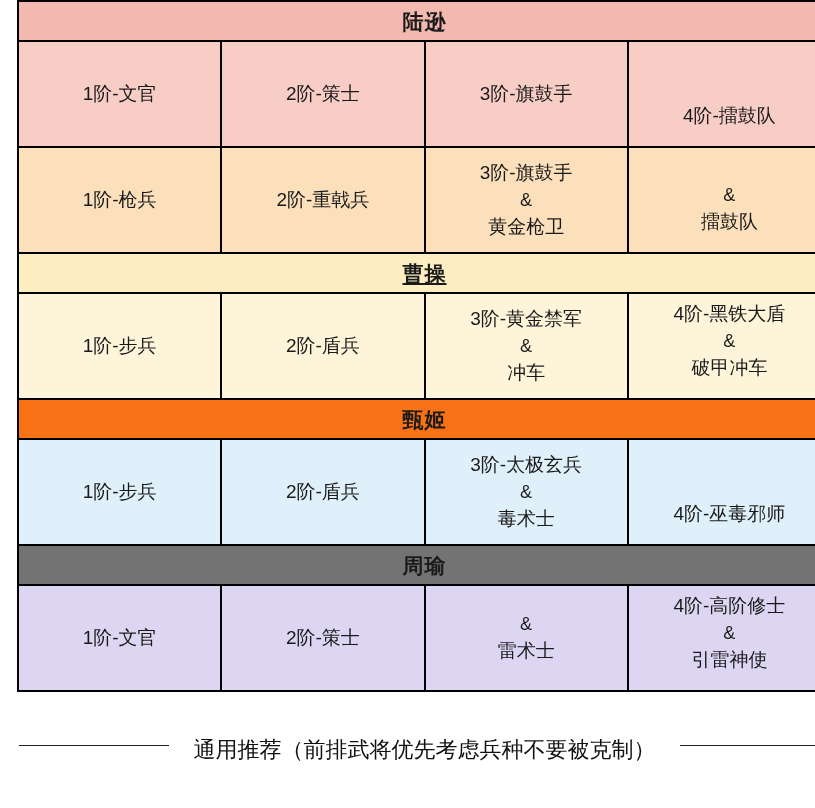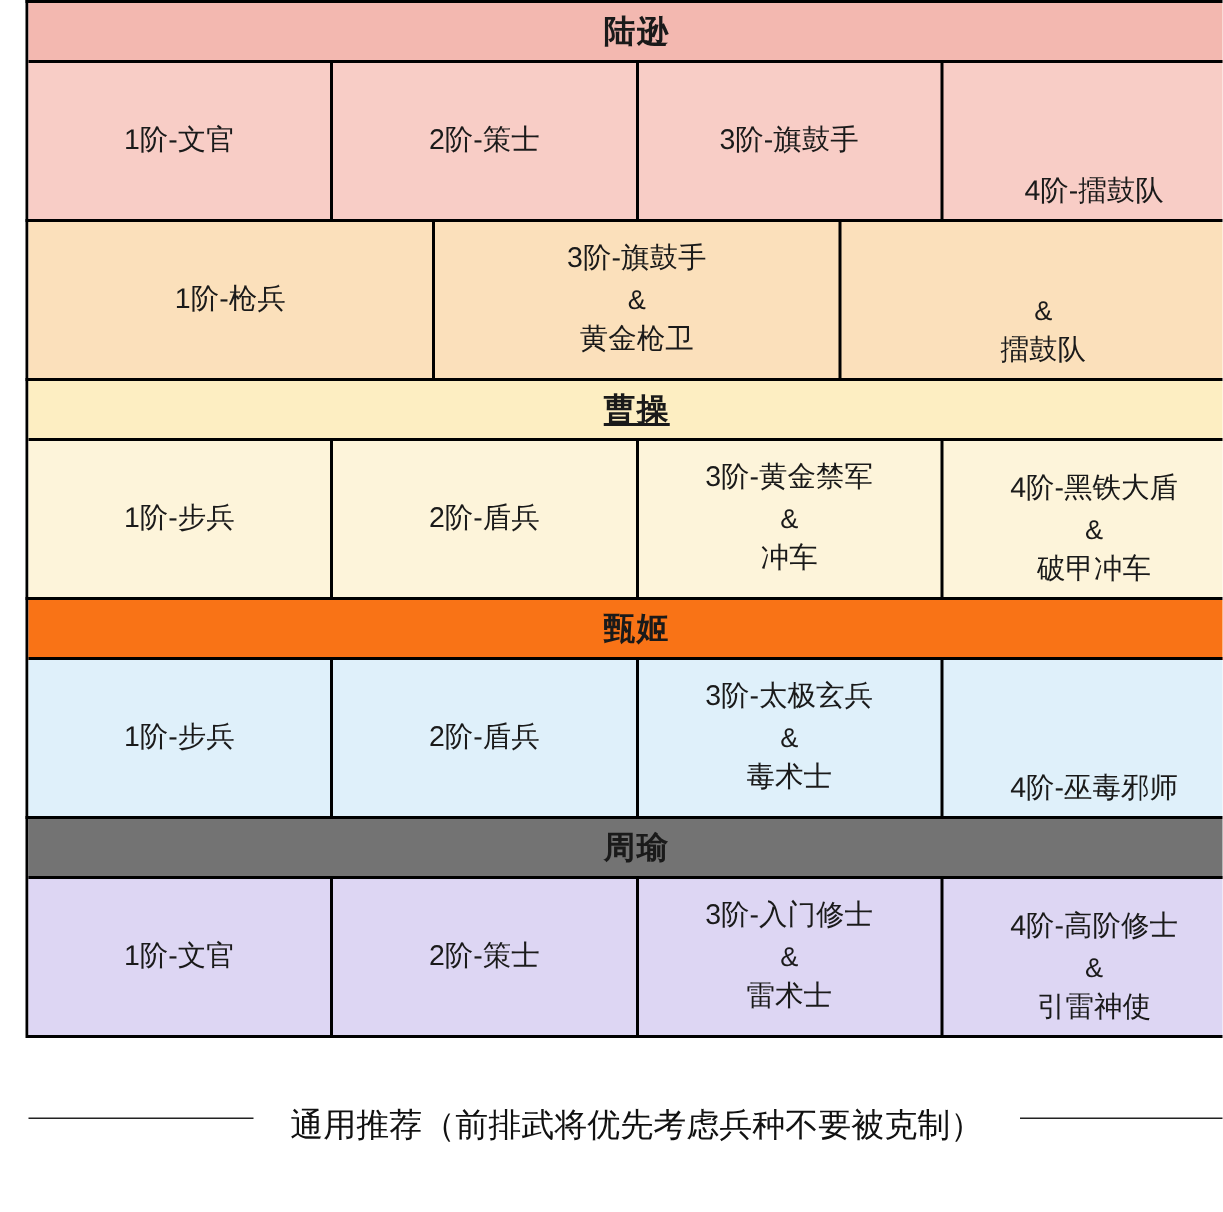--- a/index.html
+++ b/index.html
@@ -48,21 +48,21 @@
     flex: 1 1 0;
     border-right: 2px solid #000000;
     box-sizing: border-box;
     display: flex;
     flex-direction: column;
     align-items: center;
     justify-content: center;
     font-size: 19px;
     line-height: 28px;
     text-align: center;
-    padding: 4px 4px;
+    padding: 16px 4px;
   }
   .cell:last-child {
     border-right: none;
     justify-content: flex-end;
   }
   .cell .line {
     white-space: nowrap;
   }
   .cell .amp {
     font-size: 18px;
@@ -121,20 +121,23 @@
             <div class="line">4阶-擂鼓队</div>
           </div>
         </div>
       </div>
       <div class="group g-orange">
         <div class="row">
           <div class="cell">
             <div class="line">1阶-枪兵</div>
           </div>
           <div class="cell">
+            <div class="line">2阶-重戟兵</div>
+          </div>
+          <div class="cell">
             <div class="line">3阶-旗鼓手</div>
             <div class="line amp">&amp;</div>
             <div class="line">黄金枪卫</div>
           </div>
           <div class="cell">
             <div class="line amp">&amp;</div>
             <div class="line">擂鼓队</div>
           </div>
         </div>
       </div>
@@ -181,21 +184,20 @@
       <div class="group g-purple">
         <div class="group-title">周瑜</div>
         <div class="row">
           <div class="cell">
             <div class="line">1阶-文官</div>
           </div>
           <div class="cell">
             <div class="line">2阶-策士</div>
           </div>
           <div class="cell">
-            <div class="line">3阶-入门修士</div>
             <div class="line amp">&amp;</div>
             <div class="line">雷术士</div>
           </div>
           <div class="cell">
             <div class="line">4阶-高阶修士</div>
             <div class="line amp">&amp;</div>
             <div class="line">引雷神使</div>
           </div>
         </div>
       </div>

